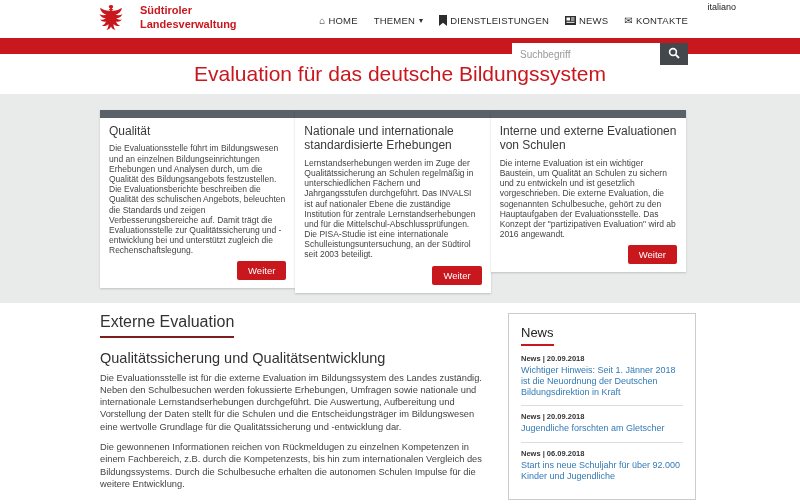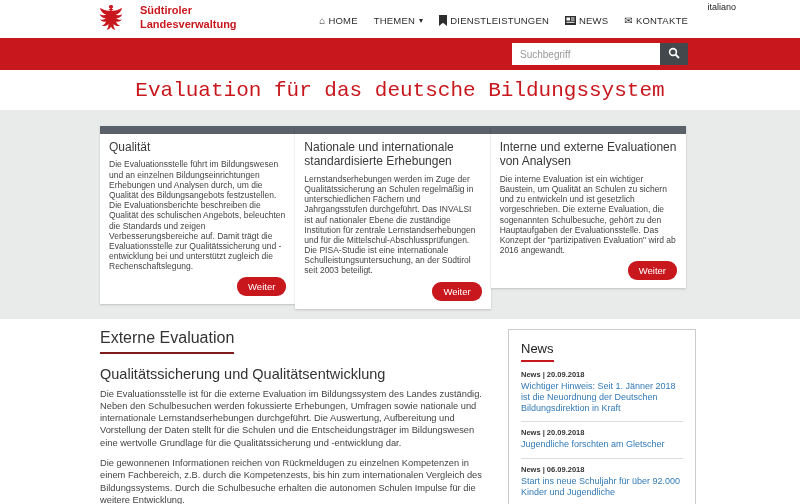--- a/index.html
+++ b/index.html
@@ -14,40 +14,40 @@
   .logo svg { display:block; }
   .logo-text { color:#c9171e; font-weight:bold; font-size:11px; line-height:1.25; }
   .lang-link { position:absolute; top:2px; right:64px; font-size:9px; color:#222; cursor:pointer; text-decoration:none; }
   .main-nav { position:absolute; top:15px; right:112px; display:flex; gap:16px; }
   .nav-item { display:flex; align-items:center; gap:3px; font-size:9.5px; color:#2d2d2d;
               letter-spacing:.2px; cursor:pointer; text-decoration:none; white-space:nowrap; }
   .nav-ic { font-size:10px; line-height:1; }
   .nav-ic svg { display:block; }
   .caret { font-size:8px; margin-left:1px; color:#2d2d2d; }
   
-  .redbar { height:32px; background:#c9171e; position:relative; }
+  .redbar { height:16px; background:#c9171e; position:relative; }
   .searchbox { position:absolute; top:5px; right:112px; display:flex; }
   .searchbox input { width:148px; height:22px; border:none; padding:0 8px; font-size:10px;
                      font-family:"Liberation Sans", sans-serif; outline:none; }
   .searchbox input::placeholder { color:#999; }
   .searchbox button { width:28px; height:22px; background:#43484d; border:none; cursor:pointer;
                       display:flex; align-items:center; justify-content:center; padding:0; }
   
   .hero { height:40px; display:flex; align-items:center; justify-content:center; }
-  .hero h1 { margin:0; font-size:21px; font-weight:400; color:#c9171e;font-family:Liberation Mono, monospace; }
+  .hero h1 { margin:0; font-size:21px; font-weight:400; color:#c9171e; }
   
   .cards-band { background:#e9eaea; padding:16px 0 10px; }
   .cards-row { width:586px; margin-left:100px; display:flex; align-items:flex-start; }
   .card { flex:1; background:#fff; box-shadow:0 1px 2px rgba(0,0,0,.18); }
   .card-topbar { height:8px; background:#5a6168; }
   .card-body { padding:6px 9px 8px; }
   .card-title { margin:0 0 5px; font-size:12px; font-weight:400; color:#3a3a3a; line-height:1.2; }
   .card-text { margin:0 0 6px; font-size:8.5px; line-height:1.2; color:#444; }
   .btn-red { display:block; margin-left:auto; width:max-content; background:#c9171e; color:#fff;
-             font-size:9.5px; padding:4px 11px; border:none; border-radius:9px; cursor:pointer;
+             font-size:9.5px; padding:4px 11px; border:none; border-radius:2px; cursor:pointer;
              font-family:"Liberation Sans", sans-serif; }
   
   .lower { width:596px; margin:10px 0 0 100px; display:flex; gap:16px; }
   .article { flex:1; }
   .eyebrow { display:inline-block; font-size:16px; color:#333; border-bottom:2px solid #7f1d1d;
              padding-bottom:5px; margin-bottom:12px; }
   .article h2 { margin:0 0 6px; font-size:14.5px; font-weight:400; color:#333; }
   .article p { margin:0 0 8px; font-size:9.3px; line-height:1.32; color:#444; }
   
   .news-box { width:188px; border:1px solid #ccc; background:#fff; padding:9px 12px 10px; align-self:flex-start; }
@@ -147,21 +147,21 @@
       <div class="card-body">
         <h3 class="card-title">Nationale und internationale standardisierte Erhebungen</h3>
         <p class="card-text">Lernstandserhebungen werden im Zuge der Qualitätssicherung an Schulen regelmäßig  in unterschiedlichen Fächern und Jahrgangsstufen durchgeführt. Das INVALSI ist auf nationaler Ebene die zuständige Institution für zentrale Lernstandserhebungen und für die Mittelschul-Abschlussprüfungen. Die PISA-Studie ist eine internationale Schulleistungsuntersuchung, an der Südtirol seit 2003 beteiligt.</p>
         <button class="btn-red">Weiter</button>
       </div>
     </div>
 
     <div class="card">
       <div class="card-topbar"></div>
       <div class="card-body">
-        <h3 class="card-title">Interne und externe Evaluationen von Analysen</h3>
+        <h3 class="card-title">Interne und externe Evaluationen von Schulen</h3>
         <p class="card-text">Die interne Evaluation ist ein wichtiger Baustein, um Qualität an Schulen zu sichern und zu entwickeln und ist gesetzlich vorgeschrieben. Die externe Evaluation, die sogenannten Schulbesuche, gehört zu den Hauptaufgaben der Evaluationsstelle. Das Konzept der "partizipativen Evaluation" wird ab 2016 angewandt.</p>
         <button class="btn-red">Weiter</button>
       </div>
     </div>
 
   </div>
 </section>
 
 <section class="lower">
 

